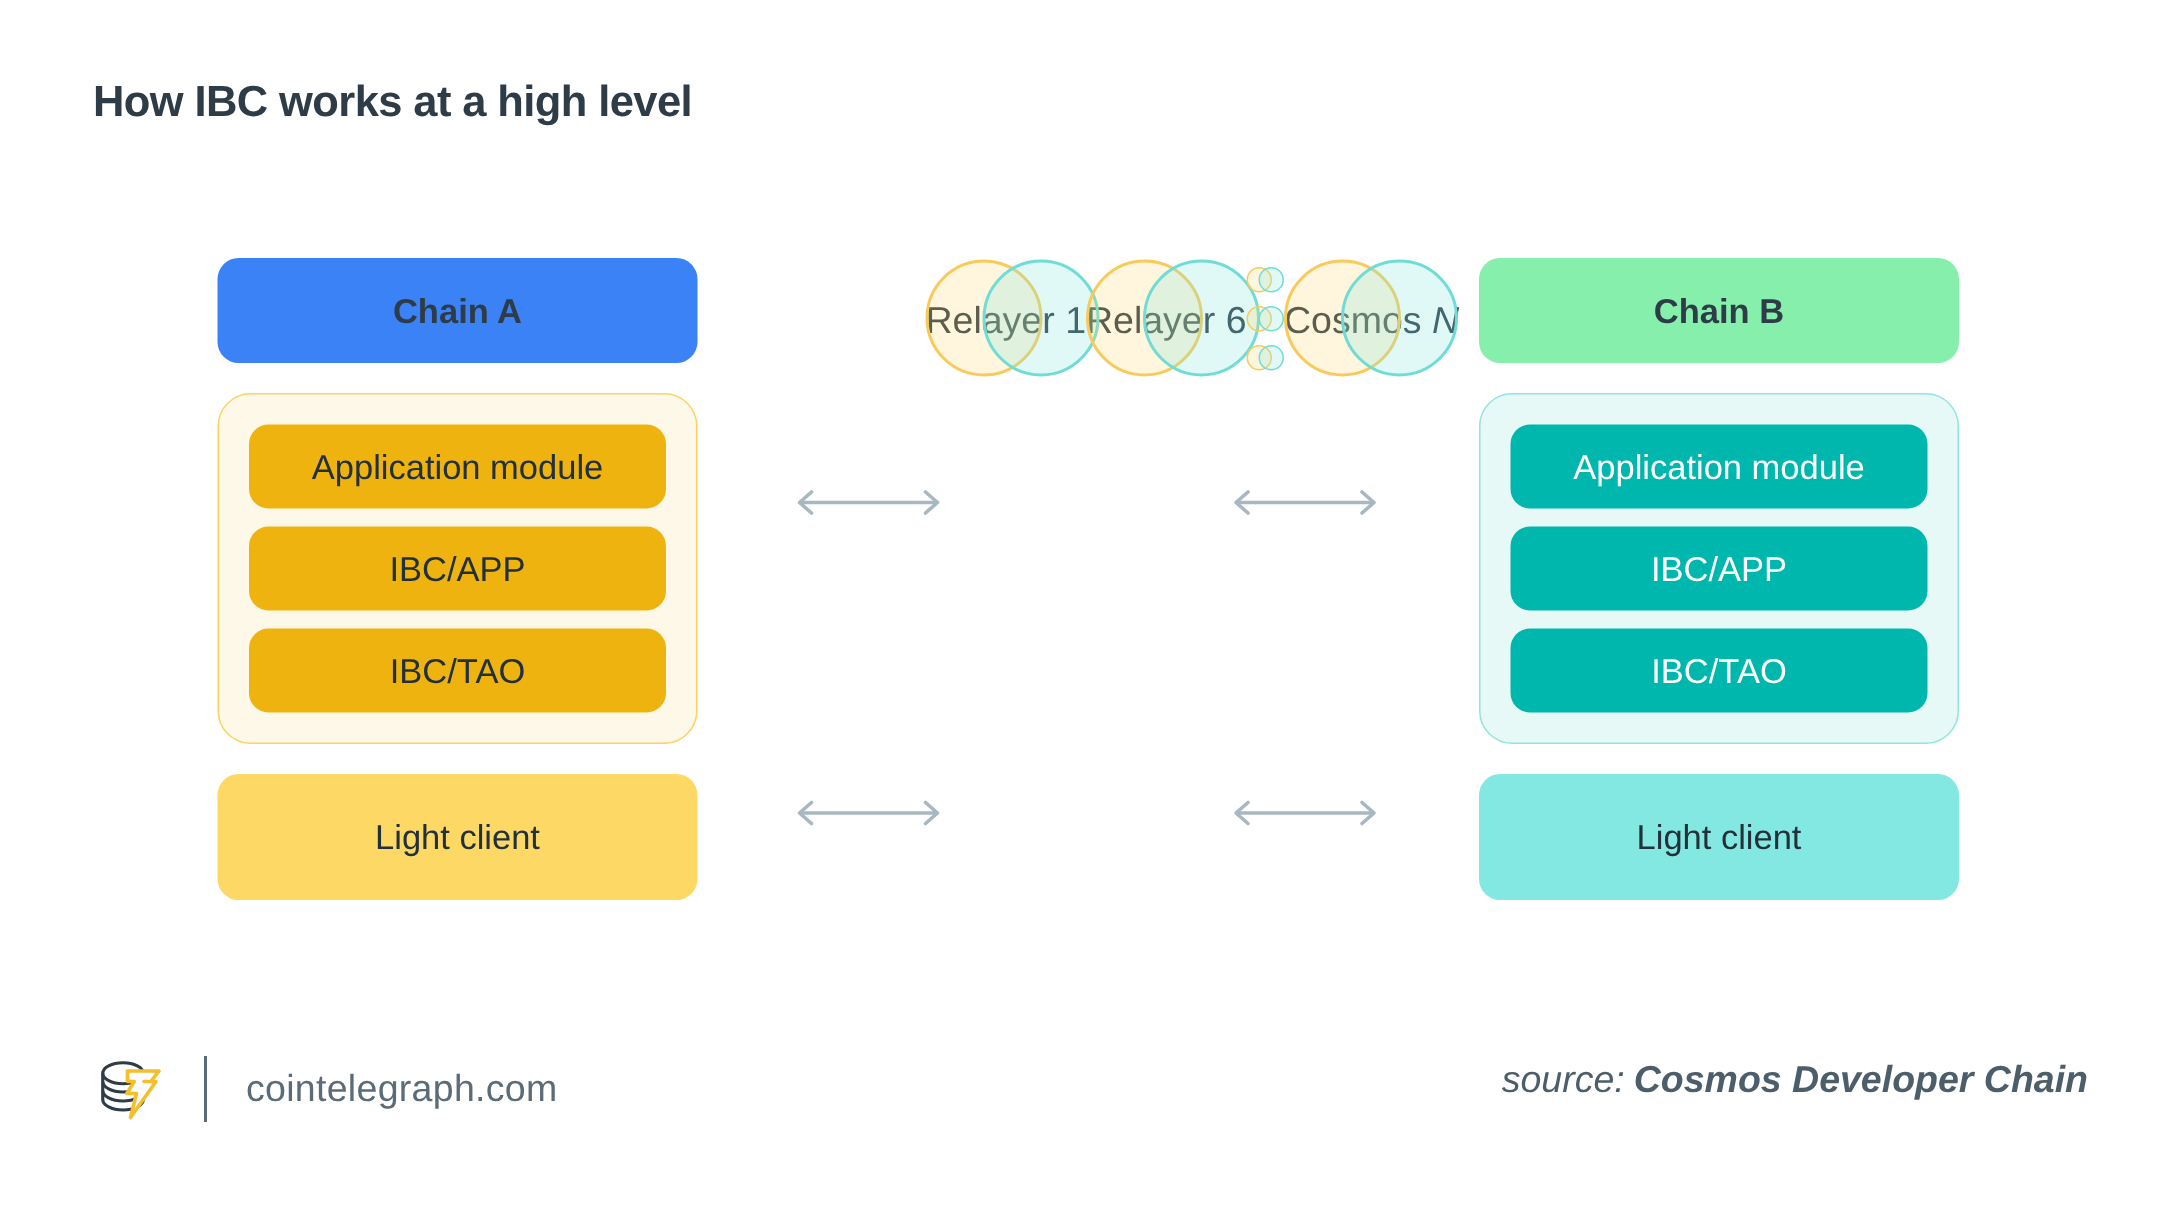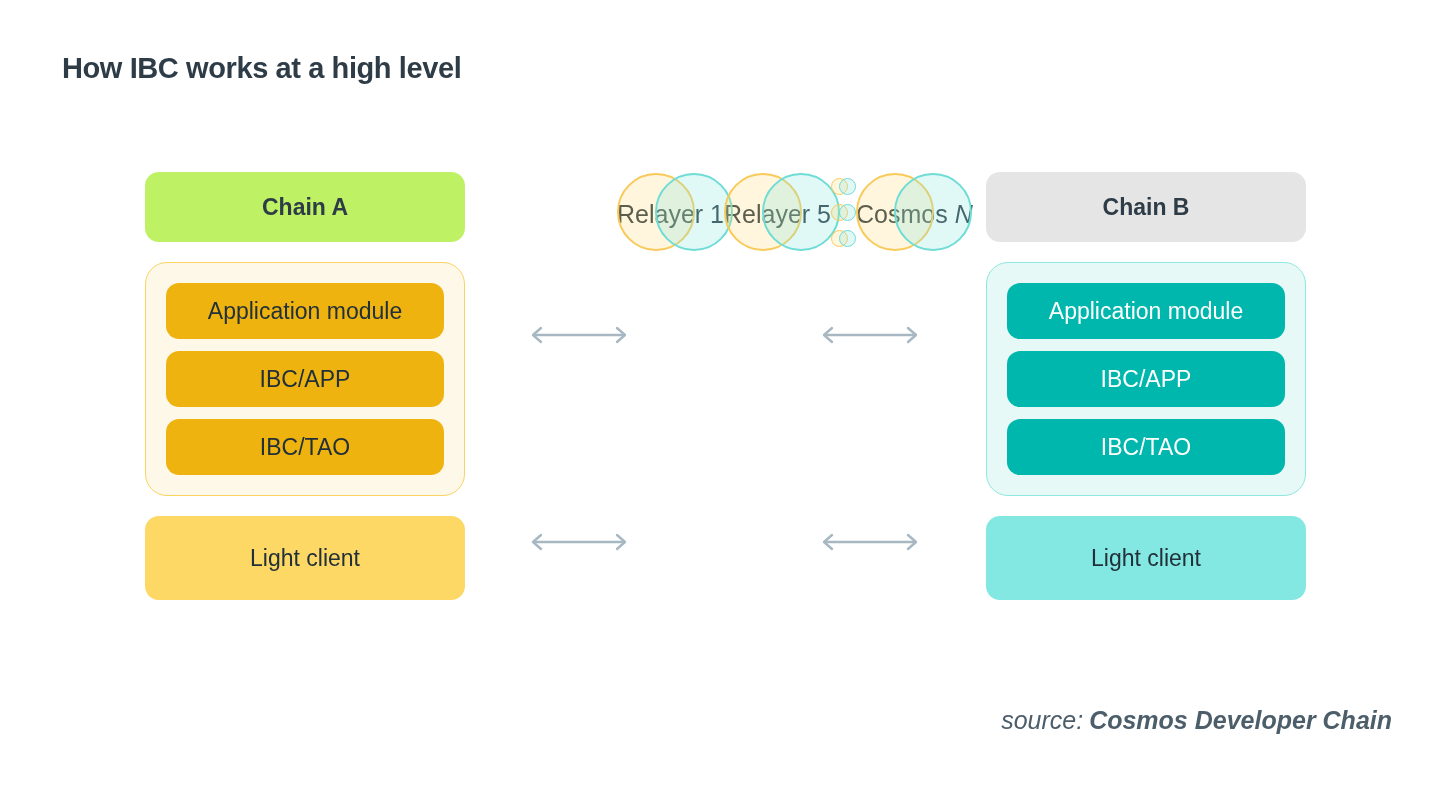--- a/index.html
+++ b/index.html
@@ -41,22 +41,22 @@
   .chain-header {
     height: 70px;
     border-radius: 14px;
     display: flex;
     align-items: center;
     justify-content: center;
     font-size: 23px;
     font-weight: bold;
     color: #2e3c47;
   }
-  .chain-col.left  .chain-header { background: #bef264; }
-  .chain-col.right .chain-header { background: #e5e5e5; }
+  .chain-col.left  .chain-header { background: #3b82f6; }
+  .chain-col.right .chain-header { background: #86efac; }
 
   .stack-wrap {
     margin-top: 20px;
     border-radius: 22px;
     padding: 20px;
     display: flex;
     flex-direction: column;
     gap: 12px;
   }
   .chain-col.left .stack-wrap {
@@ -247,21 +247,21 @@
       <div class="c b"></div>
     </div>
     <div class="relayer-label">Relayer 1</div>
 
     <div class="gap-1"></div>
 
     <div class="venn">
       <div class="c a"></div>
       <div class="c b"></div>
     </div>
-    <div class="relayer-label">Relayer 5</div>
+    <div class="relayer-label">Relayer 6</div>
 
     <div class="dots">
       <div class="venn-mini">
         <div class="c a"></div>
         <div class="c b"></div>
       </div>
       <div class="venn-mini">
         <div class="c a"></div>
         <div class="c b"></div>
       </div>
@@ -301,18 +301,33 @@
     </svg>
   </div>
   <div class="arrow a-br">
     <svg width="104" height="22" viewBox="0 0 104 22">
       <line x1="6" y1="11" x2="98" y2="11" stroke="#A7B8C2" stroke-width="2.4"></line>
       <polyline points="14,4 6,11 14,18" fill="none" stroke="#A7B8C2" stroke-width="2.4" stroke-linecap="round" stroke-linejoin="round"></polyline>
       <polyline points="90,4 98,11 90,18" fill="none" stroke="#A7B8C2" stroke-width="2.4" stroke-linecap="round" stroke-linejoin="round"></polyline>
     </svg>
   </div>
 
+  <div class="footer-left">
+    <span class="logo-mark">
+      <svg width="52" height="52" viewBox="0 0 52 52">
+        <g fill="none" stroke="#2e3c47" stroke-width="2.1">
+          <ellipse cx="22" cy="15.5" rx="13.5" ry="7"></ellipse>
+          <path d="M8.5 15.5 V21 C8.5 24.9 14.5 28 22 28 C29.5 28 35.5 24.9 35.5 21 V15.5"></path>
+          <path d="M8.5 21.5 V27 C8.5 30.9 14.5 34 22 34 C29.5 34 35.5 30.9 35.5 27 V21.5"></path>
+          <path d="M8.5 27.5 V33 C8.5 36.9 14.5 40 22 40 C29.5 40 35.5 36.9 35.5 33 V27.5"></path>
+        </g>
+        <path d="M25 14 H46 L40.5 21 H36 L44 21 L27 45 L31 29 H24.5 L29.5 21 H25 Z" fill="#ffffff" stroke="#F5BE2A" stroke-width="2.4" stroke-linejoin="round"></path>
+      </svg>
+    </span>
+    <span class="divider"></span>
+    <span class="site-name">cointelegraph.com</span>
+  </div>
 
   <div class="footer-right">
     <span class="src-label">source:</span><span class="src-value">Cosmos Developer Chain</span>
   </div>
 
 </div>
 
 </body></html>

